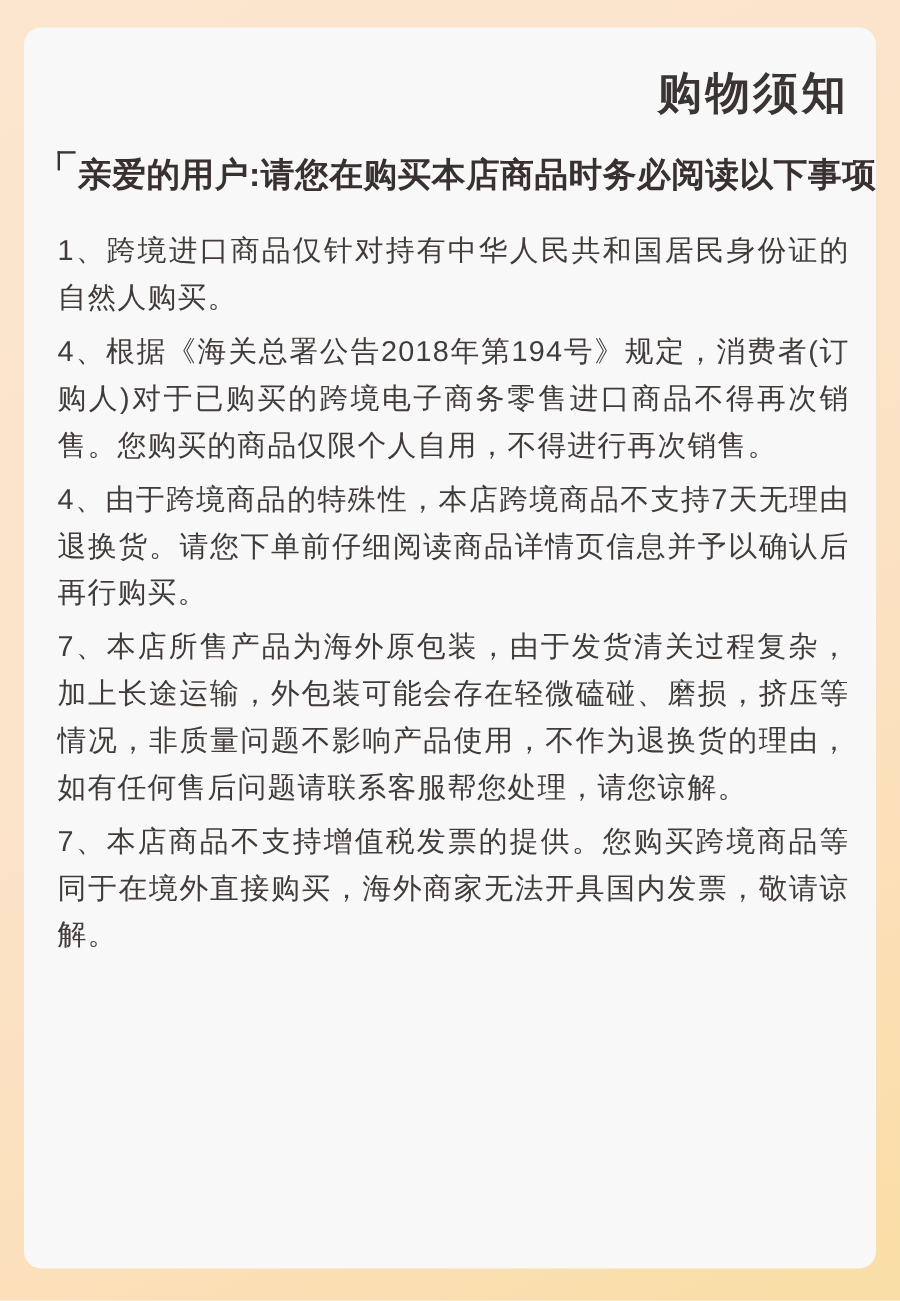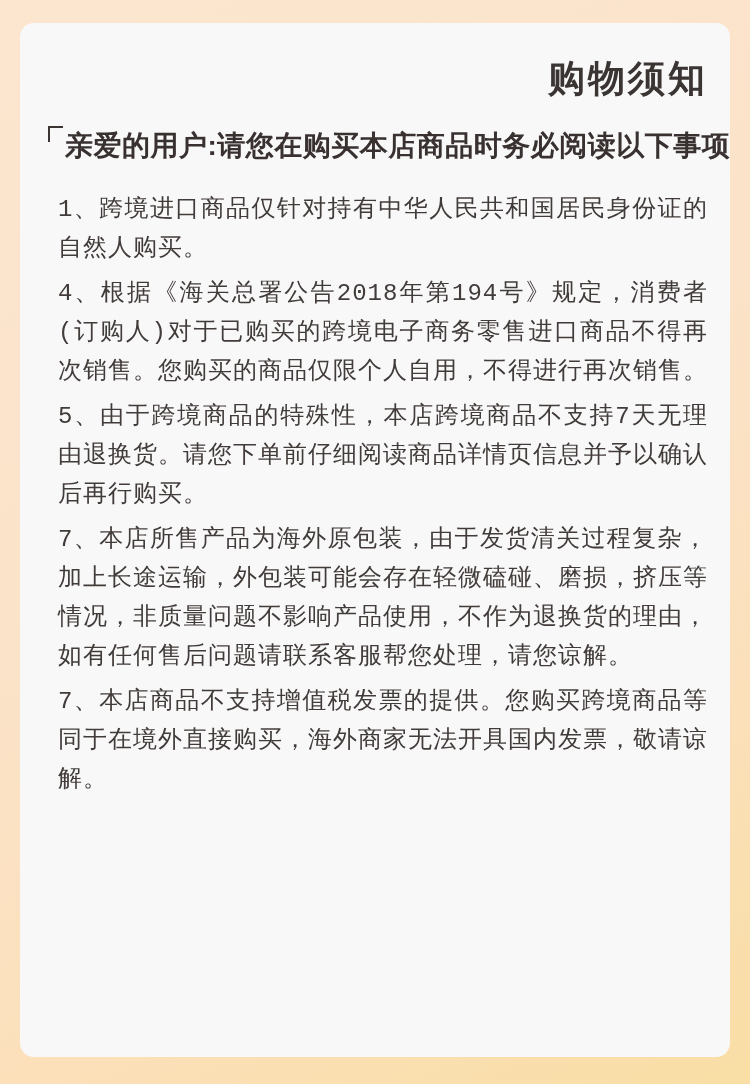--- a/index.html
+++ b/index.html
@@ -55,47 +55,46 @@
   .bracket-open {
     border-top: 2px solid #3a3433;
     border-left: 2px solid #3a3433;
     transform: translateY(-13px);
     margin-right: 2px;
   }
   .notice-body {
     color: #413b39;
   }
   .notice-item {
-    margin: 0 0 6px 10px;
+    margin: 0 0 6px 0;
     font-size: 24px;
     line-height: 39px;
     letter-spacing: 1px;
     text-align: justify;
     text-justify: inter-ideograph;
     color: #413b39;
-    font-family: Liberation Mono, monospace;
   }
   .notice-item:last-child {
     margin-bottom: 0;
   }
 </style>
 </head>
 <body>
 
 <div class="page-bg">
   <div class="notice-card">
 
     <h1 class="page-title">购物须知</h1>
 
     <div class="notice-intro">
       <span class="bracket bracket-open"></span><span>亲爱的用户:请您在购买本店商品时务必阅读以下事项:</span>
     </div>
 
     <div class="notice-body">
       <p class="notice-item">1、跨境进口商品仅针对持有中华人民共和国居民身份证的自然人购买。</p>
       <p class="notice-item">4、根据《海关总署公告2018年第194号》规定，消费者(订购人)对于已购买的跨境电子商务零售进口商品不得再次销售。您购买的商品仅限个人自用，不得进行再次销售。</p>
-      <p class="notice-item">5、由于跨境商品的特殊性，本店跨境商品不支持7天无理由退换货。请您下单前仔细阅读商品详情页信息并予以确认后再行购买。</p>
+      <p class="notice-item">4、由于跨境商品的特殊性，本店跨境商品不支持7天无理由退换货。请您下单前仔细阅读商品详情页信息并予以确认后再行购买。</p>
       <p class="notice-item">7、本店所售产品为海外原包装，由于发货清关过程复杂，加上长途运输，外包装可能会存在轻微磕碰、磨损，挤压等情况，非质量问题不影响产品使用，不作为退换货的理由，如有任何售后问题请联系客服帮您处理，请您谅解。</p>
       <p class="notice-item">7、本店商品不支持增值税发票的提供。您购买跨境商品等同于在境外直接购买，海外商家无法开具国内发票，敬请谅解。</p>
     </div>
 
   </div>
 </div>
 
 </body></html>

